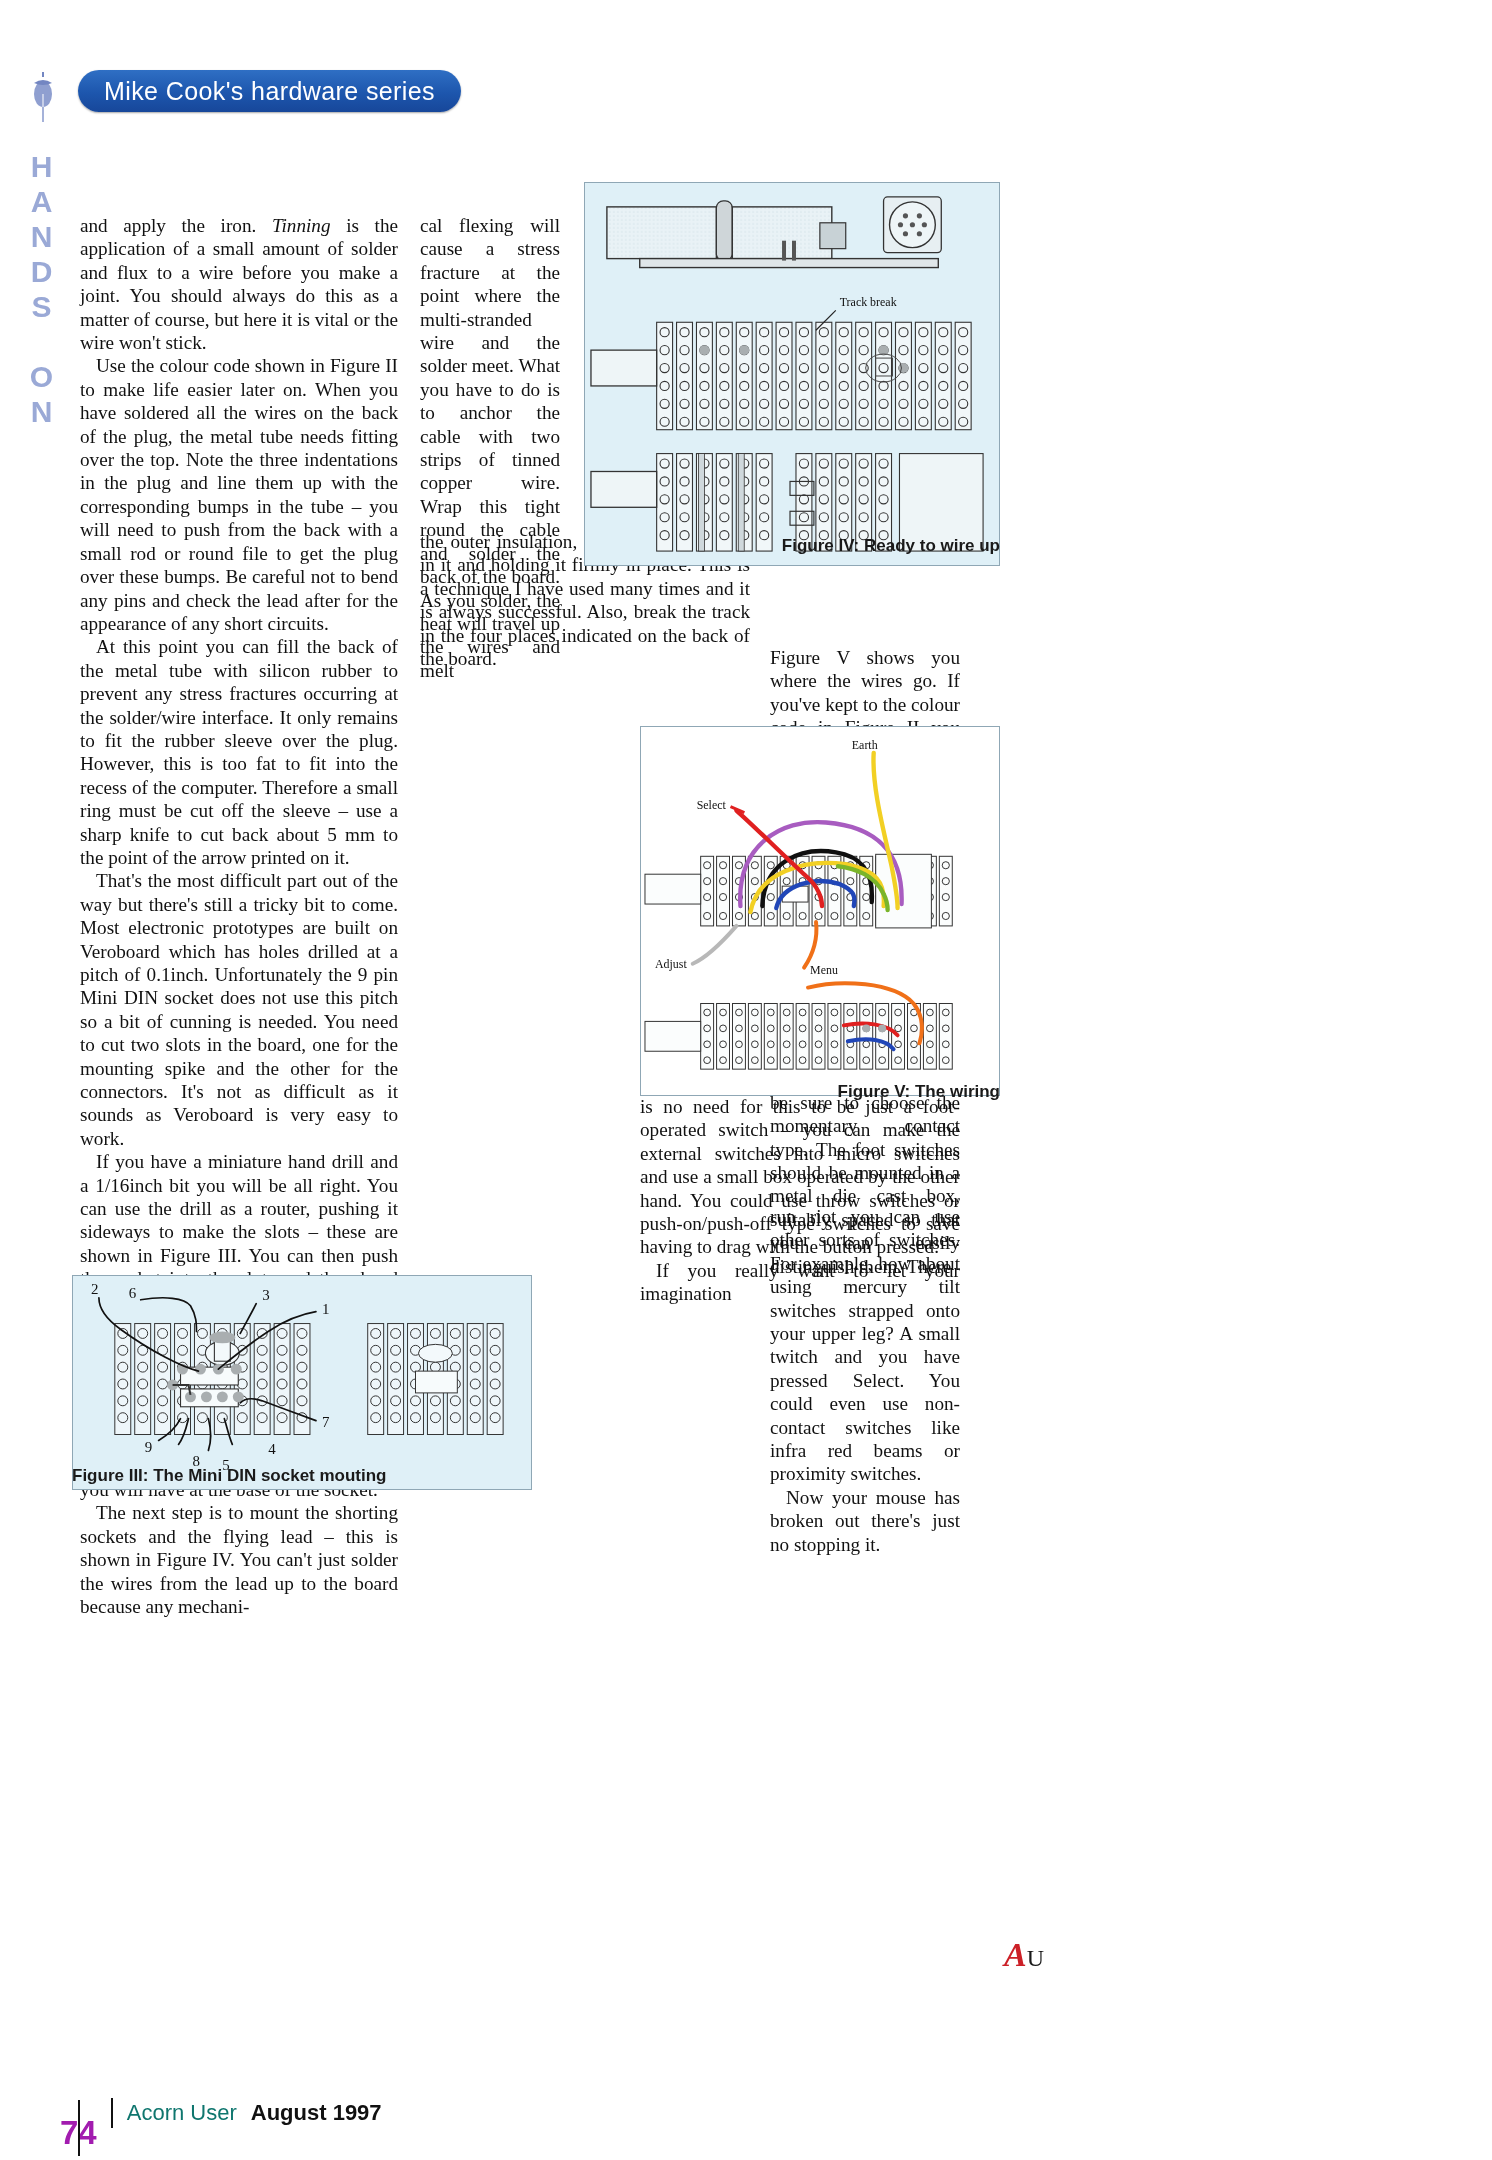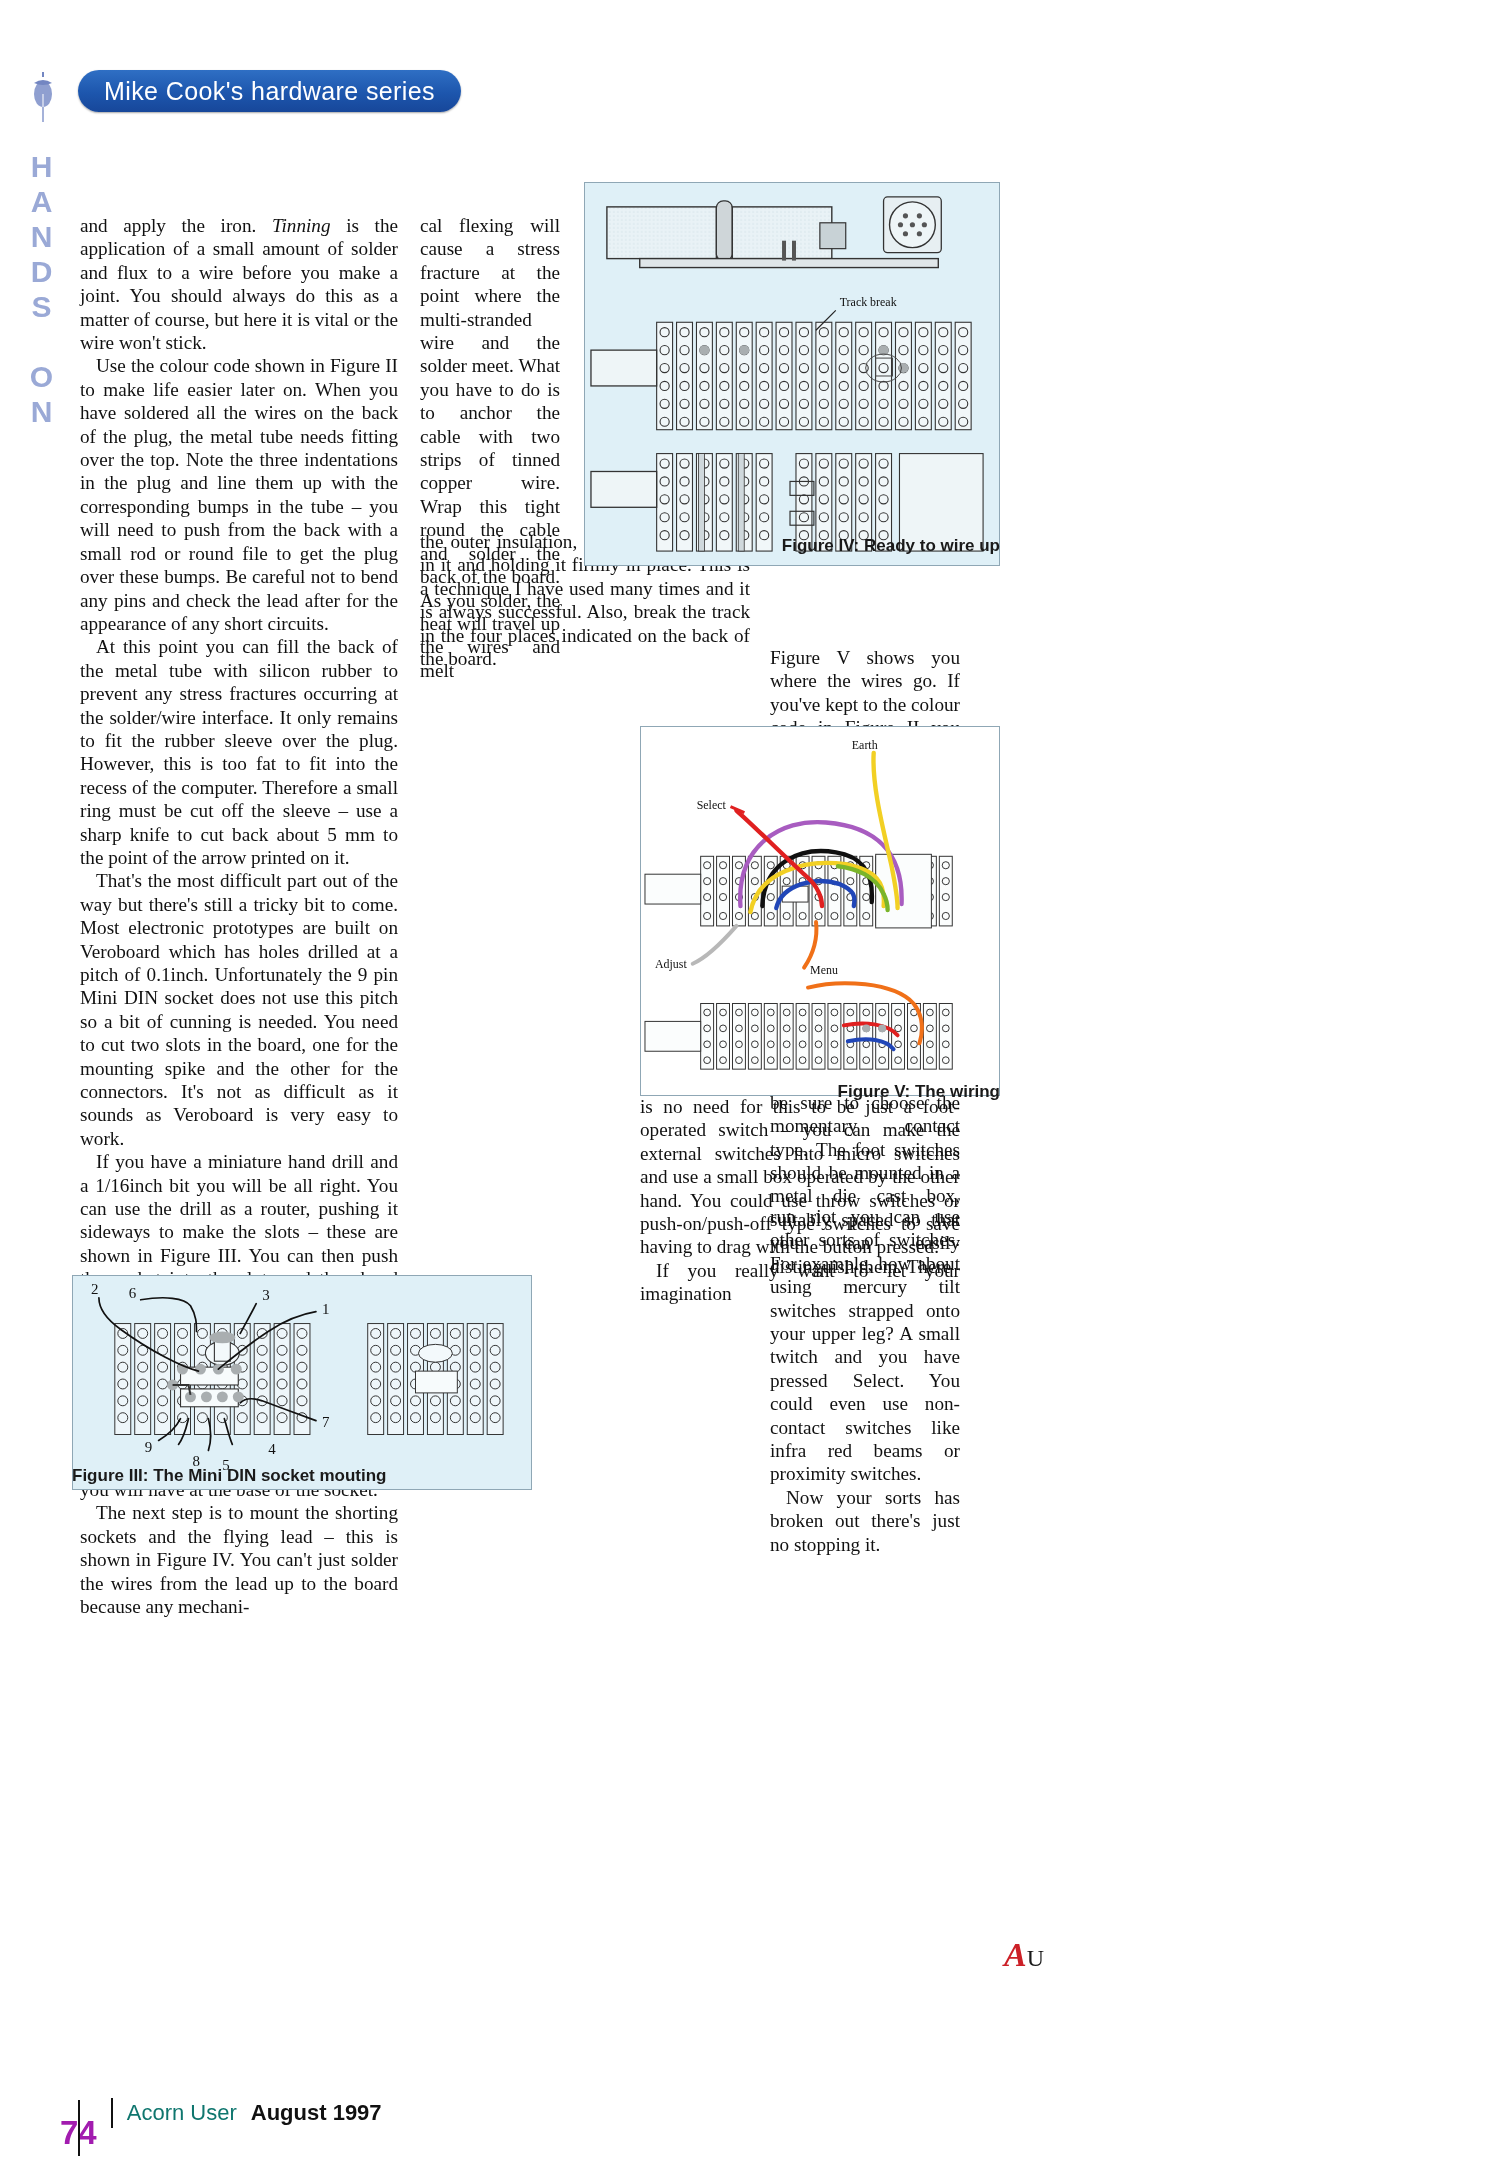--- a/index.html
+++ b/index.html
@@ -175,21 +175,21 @@
       <p class="">All the parts are available from Maplin, along with a selection of foot-operated switches – be sure to choose the momentary contact type. The foot switches should be mounted in a metal die cast box, suitably spaced so that you can easily distinguish them. There</p>
     </div>
 
   <div class="col" id="col3b">
       <p class="first">is no need for this to be just a foot-operated switch – you can make the external switches into micro switches and use a small box operated by the other hand. You could use throw switches or push-on/push-off type switches to save having to drag with the button pressed.</p>
       <p class="">If you really want to let your imagination</p>
     </div>
 
   <div class="col" id="col3c">
       <p class="first">run riot you can use other sorts of switches. For example, how about using mercury tilt switches strapped onto your upper leg? A small twitch and you have pressed Select. You could even use non-contact switches like infra red beams or proximity switches.</p>
-      <p class="">Now your sorts has broken out there's just no stopping it.</p>
+      <p class="">Now your mouse has broken out there's just no stopping it.</p>
     </div>
 
   <div class="endmark">
     <span class="a">A</span><span class="u">U</span>
   </div>
 
   <div class="fig" id="figIV">
     <svg viewBox="0 0 416 384" class="figsvg" preserveAspectRatio="none" aria-hidden="true">
       <defs>
         <pattern id="hatch" width="4" height="4" patternUnits="userSpaceOnUse">

